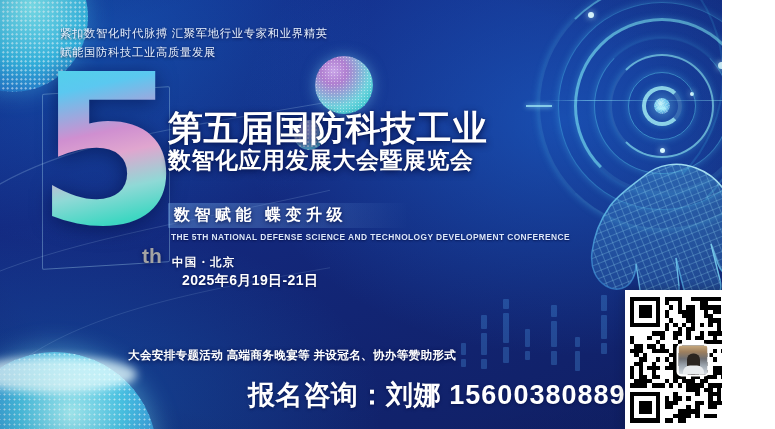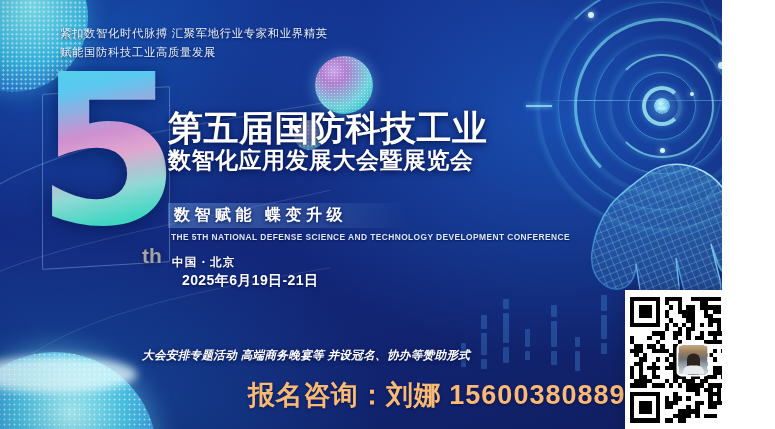--- a/index.html
+++ b/index.html
@@ -200,31 +200,30 @@
     text-shadow: 0 1px 3px rgba(2,10,60,0.8);
   }
   .date {
     position: absolute; left: 182px; top: 272px;
     color: #ffffff; font-size: 14px; font-weight: 600; letter-spacing: 0.4px;
     text-shadow: 0 1px 3px rgba(2,10,60,0.8);
   }
 
   
   .note {
-    position: absolute; left: 142px; top: 348px;
+    position: absolute; left: 128px; top: 348px;
     color: #ffffff; font-size: 11.6px; font-weight: 700; letter-spacing: 0.3px;
     white-space: nowrap;
     text-shadow: 0 1px 4px rgba(2,10,60,0.9);
-    font-style: italic;
   }
 
   
   .contact {
     position: absolute; left: 248px; top: 377px;
-    color: #fdba74; font-size: 27px; font-weight: 700;
+    color: #ffffff; font-size: 27px; font-weight: 700;
     letter-spacing: 0.6px; white-space: nowrap;
     text-shadow: 0 1px 3px rgba(2,10,60,0.65);
   }
   .contact .num { letter-spacing: 1px; }
 
   
   .qr-frame {
     position: absolute; left: 625px; top: 290px;
     width: 136px; height: 139px;
     background: #ffffff; padding: 5px;

